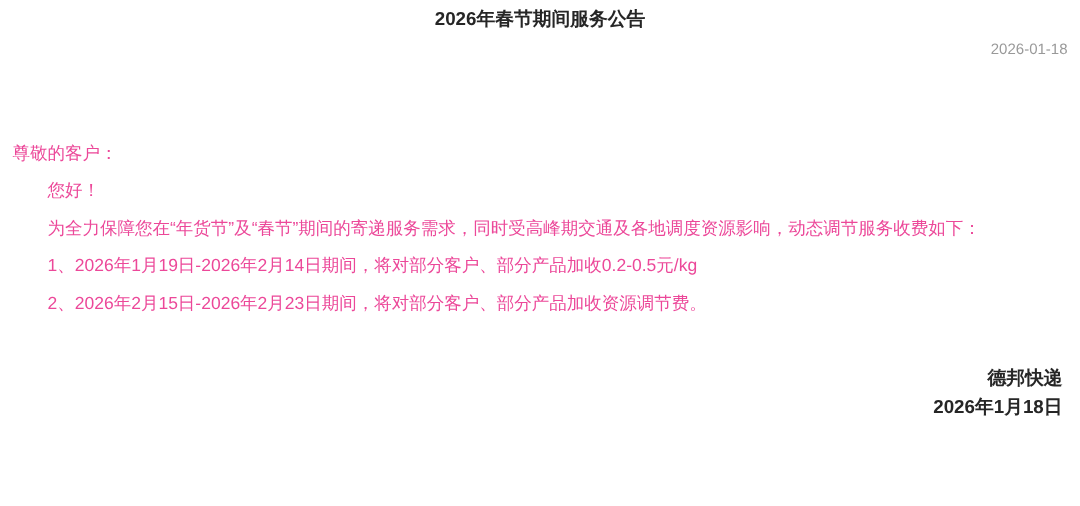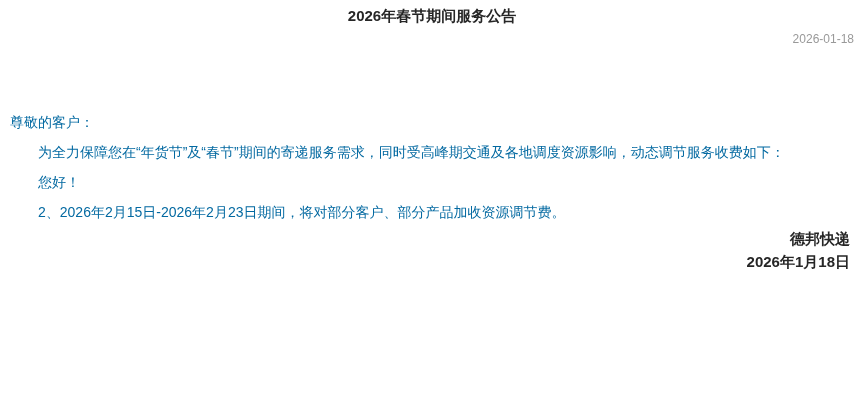--- a/index.html
+++ b/index.html
@@ -30,52 +30,54 @@
   .doc-pubdate {
     text-align: right;
     font-size: 12px;
     color: #999999;
     line-height: 14px;
     margin-top: 8px;
   }
   .doc-body {
     margin-top: 61px;
     font-size: 14px;
-    color: #0369a1;
+    color: #ec4899;
   }
   .doc-body p {
     margin: 0;
     line-height: 30px;
     white-space: nowrap;
   }
   .doc-body p.indent {
     text-indent: 2em;
   }
   .signature {
+    margin-top: 34px;
     text-align: right;
     font-size: 15px;
     font-weight: bold;
     color: #262626;
     line-height: 23px;
     padding-right: 4px;
   }
 </style>
 </head>
 <body>
 
 <div class="doc">
 
   <div class="doc-title">2026年春节期间服务公告</div>
 
   <div class="doc-pubdate">2026-01-18</div>
 
   <div class="doc-body">
     <p>尊敬的客户：</p>
+    <p class="indent">您好！</p>
     <p class="indent">为全力保障您在“年货节”及“春节”期间的寄递服务需求，同时受高峰期交通及各地调度资源影响，动态调节服务收费如下：</p>
-    <p class="indent">您好！</p>
+    <p class="indent">1、2026年1月19日-2026年2月14日期间，将对部分客户、部分产品加收0.2-0.5元/kg</p>
     <p class="indent">2、2026年2月15日-2026年2月23日期间，将对部分客户、部分产品加收资源调节费。</p>
   </div>
 
   <div class="signature">
     <div>德邦快递</div>
     <div>2026年1月18日</div>
   </div>
 
 </div>
 

